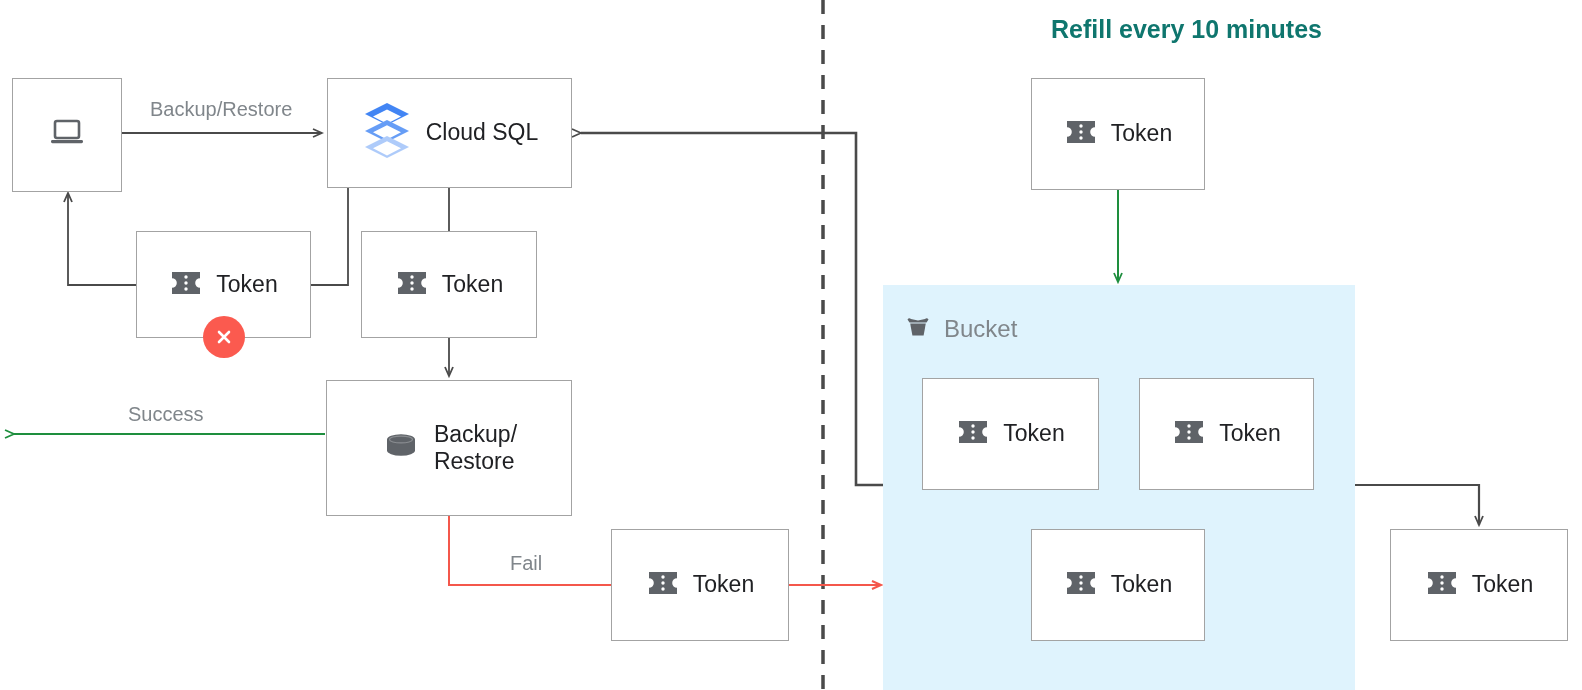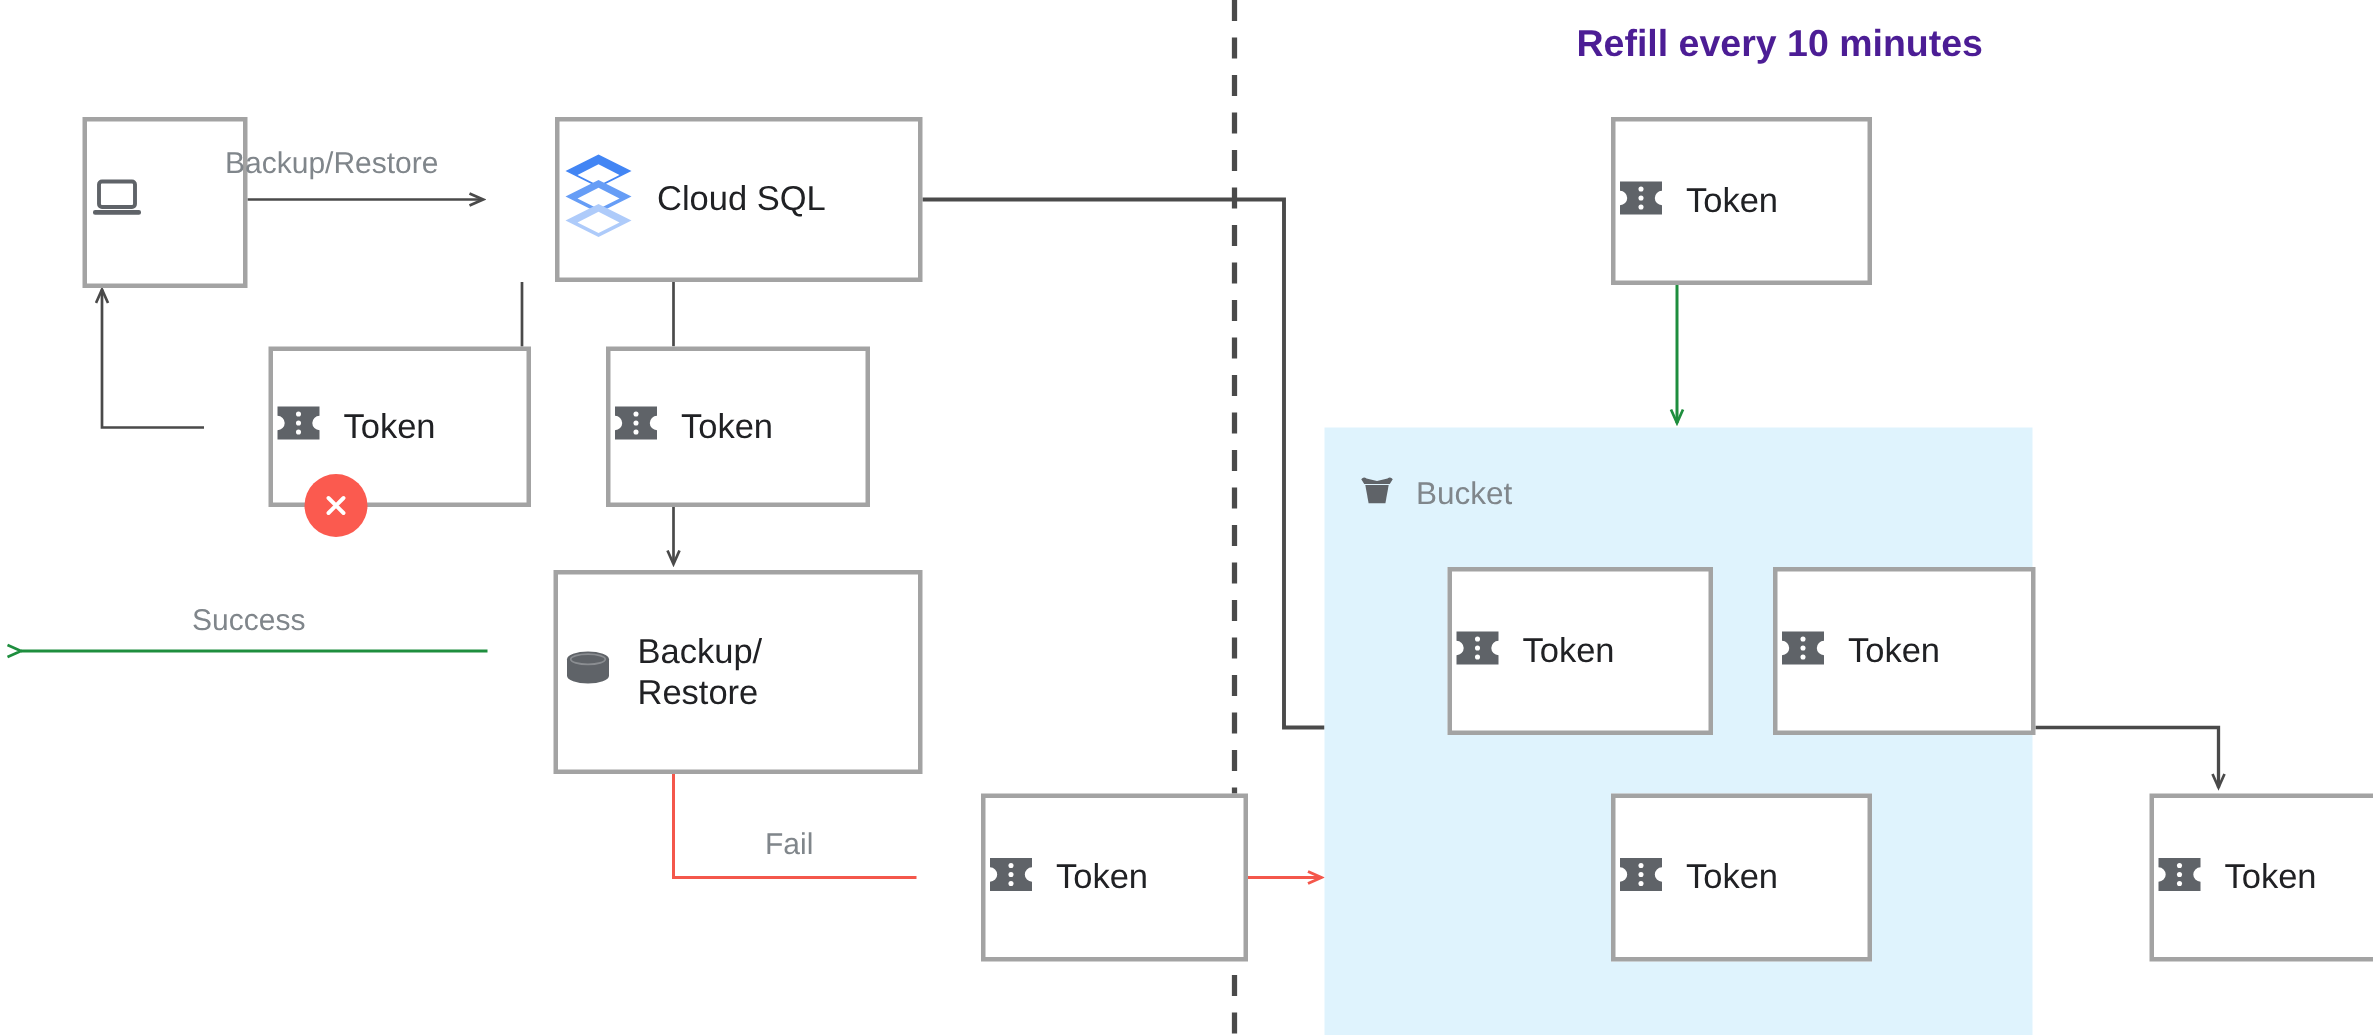--- a/index.html
+++ b/index.html
@@ -19,26 +19,25 @@
     position: absolute;
     left: 0;
     top: 0;
     width: 1582px;
     height: 690px;
     pointer-events: none;
   }
   .node {
     position: absolute;
     box-sizing: border-box;
-    border: 3px solid #a3a3a3;
+    border: 1px solid #a3a3a3;
     background: #ffffff;
     display: flex;
     align-items: center;
-    justify-content: flex-start;
-    margin-left: 43px;
+    justify-content: center;
   }
   .node-inner {
     display: flex;
     align-items: center;
     gap: 13px;
   }
   .node-label {
     font-size: 23px;
     color: #202124;
     line-height: 1.18;
@@ -50,35 +49,35 @@
     font-size: 20px;
     color: #80868b;
     line-height: 1.25;
     font-family: "Liberation Sans", sans-serif;
     white-space: pre-line;
   }
   .title {
     position: absolute;
     font-size: 25px;
     font-weight: bold;
-    color: #4c1d95;
+    color: #0f766e;
     font-family: "Liberation Sans", sans-serif;
   }
   .bucket-region {
     position: absolute;
     background: #dff3fd;
   }
   .bucket-head {
     position: absolute;
     display: flex;
     align-items: center;
     gap: 11px;
   }
   .bucket-head-label {
-    font-size: 21px;
+    font-size: 24px;
     color: #80868b;
     font-family: "Liberation Sans", sans-serif;
   }
   .badge-x {
     position: absolute;
     width: 42px;
     height: 42px;
     border-radius: 50%;
     background: #fb5a4f;
     display: flex;

